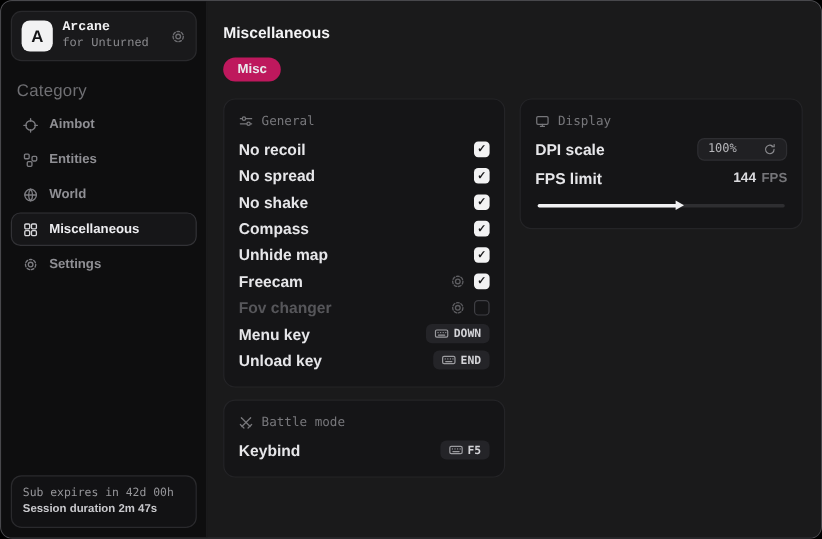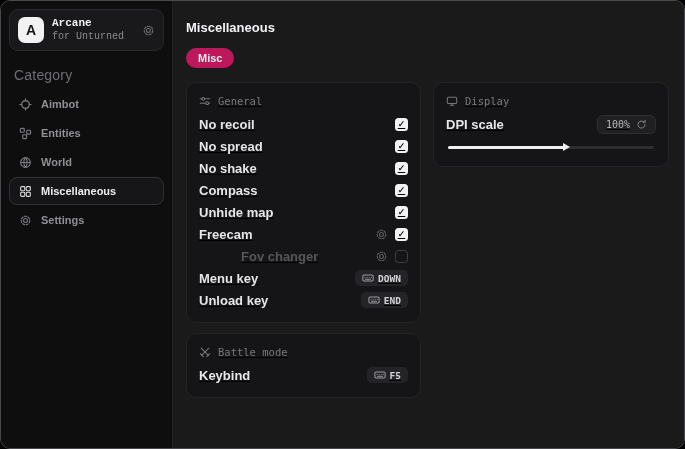--- a/index.html
+++ b/index.html
@@ -55,50 +55,50 @@
   .tab-pill {
     display:inline-block; background:#be185d; border-radius:13px;
     padding:4px 12px; font-size:11px; font-weight:600; color:#e9e9ec; cursor:pointer;
   }
   .columns { display:flex; gap:12px; margin-top:14px; align-items:flex-start; }
   .col { display:flex; flex-direction:column; gap:10px; }
   .col-left { width:236px; }
   .col-right { width:237px; }
   .card {
     background:#151517; border:1px solid #242427; border-radius:10px;
-    padding:10px 12px 11px 12px; width:100%;text-decoration:underline;
+    padding:10px 12px 11px 12px; width:100%;
   }
   .card-header {
     display:flex; align-items:center; gap:7px;
     font-family:"DejaVu Sans Mono", monospace; font-size:10.5px; color:#77777b;
     margin:2px 0 6px 0;
   }
   .card-header .hi { display:flex; color:#77777b; }
   .row {
     display:flex; align-items:center; justify-content:space-between; height:22px;
   }
   .row-label { font-size:13px; font-weight:600; color:#e6e6e9; }
-  .row-label.dim { color:#56565a;margin-left:42px; }
+  .row-label.dim { color:#56565a; }
   .controls { display:flex; align-items:center; gap:7px; }
   .gear-btn { display:flex; color:#5d5d61; cursor:pointer; }
   .checkbox {
     width:13px; height:13px; border-radius:3.5px; cursor:pointer;
     display:flex; align-items:center; justify-content:center;
   }
   .checkbox.checked { background:#f2f2f3; color:#1a1a1c; font-size:9px; font-weight:bold; }
   .checkbox.unchecked { border:1.5px solid #3f3f44; background:transparent; }
   .swatch { width:12px; height:12px; border-radius:3px; cursor:pointer; }
   .keybadge {
     display:flex; align-items:center; gap:4px; background:#242428; border-radius:5px;
     padding:2px 7px; cursor:pointer;
     font-family:"DejaVu Sans Mono", monospace; font-size:9.5px; font-weight:bold; color:#d4d4d8;
   }
   .keybadge .ki { display:flex; color:#9b9b9f; }
   .value-box {
-    display:flex; align-items:center; gap:6px; background:#202023;
+    display:flex; align-items:center; gap:22px; background:#202023;
     border:1px solid #2e2e32; border-radius:6px; padding:3px 8px; cursor:pointer;
     font-family:"DejaVu Sans Mono", monospace; font-size:10px; color:#b5b5b9;
   }
   .value-box .ri { display:flex; color:#8e8e92; }
   .fps-value { font-size:11.5px; font-weight:bold; color:#dadade; }
   .fps-unit { font-size:11px; font-weight:bold; color:#76767a; }
   .slider { position:relative; height:12px; margin:6px 2px 2px 2px; cursor:pointer; }
   .slider-track {
     position:absolute; left:0; right:0; top:5px; height:3px;
     background:#2e2e31; border-radius:2px;
@@ -183,20 +183,24 @@
           <span class="ni">
             <svg width="13" height="13" viewBox="0 0 14 14" fill="none" stroke="currentColor" stroke-width="1.2" stroke-linecap="round">
               <circle cx="7" cy="7" r="2.1"></circle>
               <circle cx="7" cy="7" r="4.6" stroke-dasharray="2.4 1.6"></circle>
             </svg>
           </span>
           <span>Settings</span>
         </div>
       </div>
 
+    <div class="status-box">
+      <div class="status-line1">Sub expires in 42d 00h</div>
+      <div class="status-line2">Session duration 2m 47s</div>
+    </div>
   </div>
 
   <div class="main">
     <div class="page-title">Miscellaneous</div>
     <div class="tabs">
       <span class="tab-pill">Misc</span>
     </div>
 
     <div class="columns">
       <div class="col col-left">
@@ -354,20 +358,27 @@
             <span class="value-box">
               <span>100%</span>
               <span class="ri">
                   <svg width="11" height="11" viewBox="0 0 14 14" fill="none" stroke="currentColor" stroke-width="1.2" stroke-linecap="round">
                     <path d="M11.5 7a4.5 4.5 0 1 1-1.6-3.4"></path>
                     <path d="M11.6 1.8 L11.6 4.2 L9.2 4.2"></path>
                   </svg>
                 </span>
             </span>
           </div>
+          <div class="row" style="margin-top:2px;">
+            <span class="row-label">FPS limit</span>
+            <span>
+              <span class="fps-value">144</span>
+              <span class="fps-unit">FPS</span>
+            </span>
+          </div>
           <div class="slider">
             <div class="slider-track"></div>
             <div class="slider-fill" id="fps-fill" style="width: 57%;"></div>
             <div class="slider-thumb" id="fps-thumb" style="left: 57%;"></div>
           </div>
         </div>
       </div>
     </div>
   </div>
 

